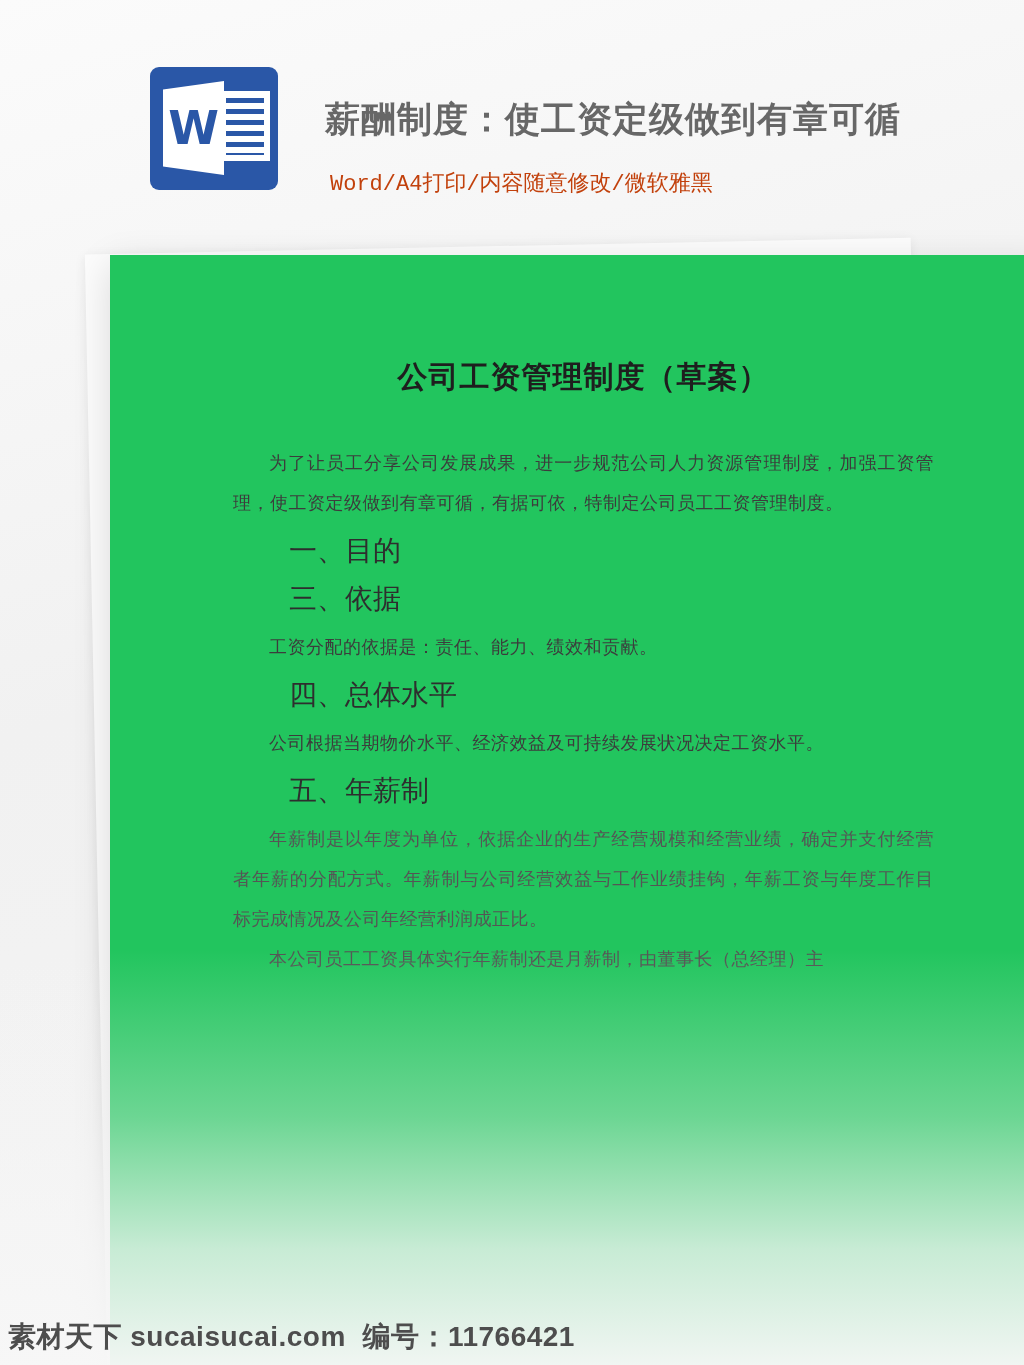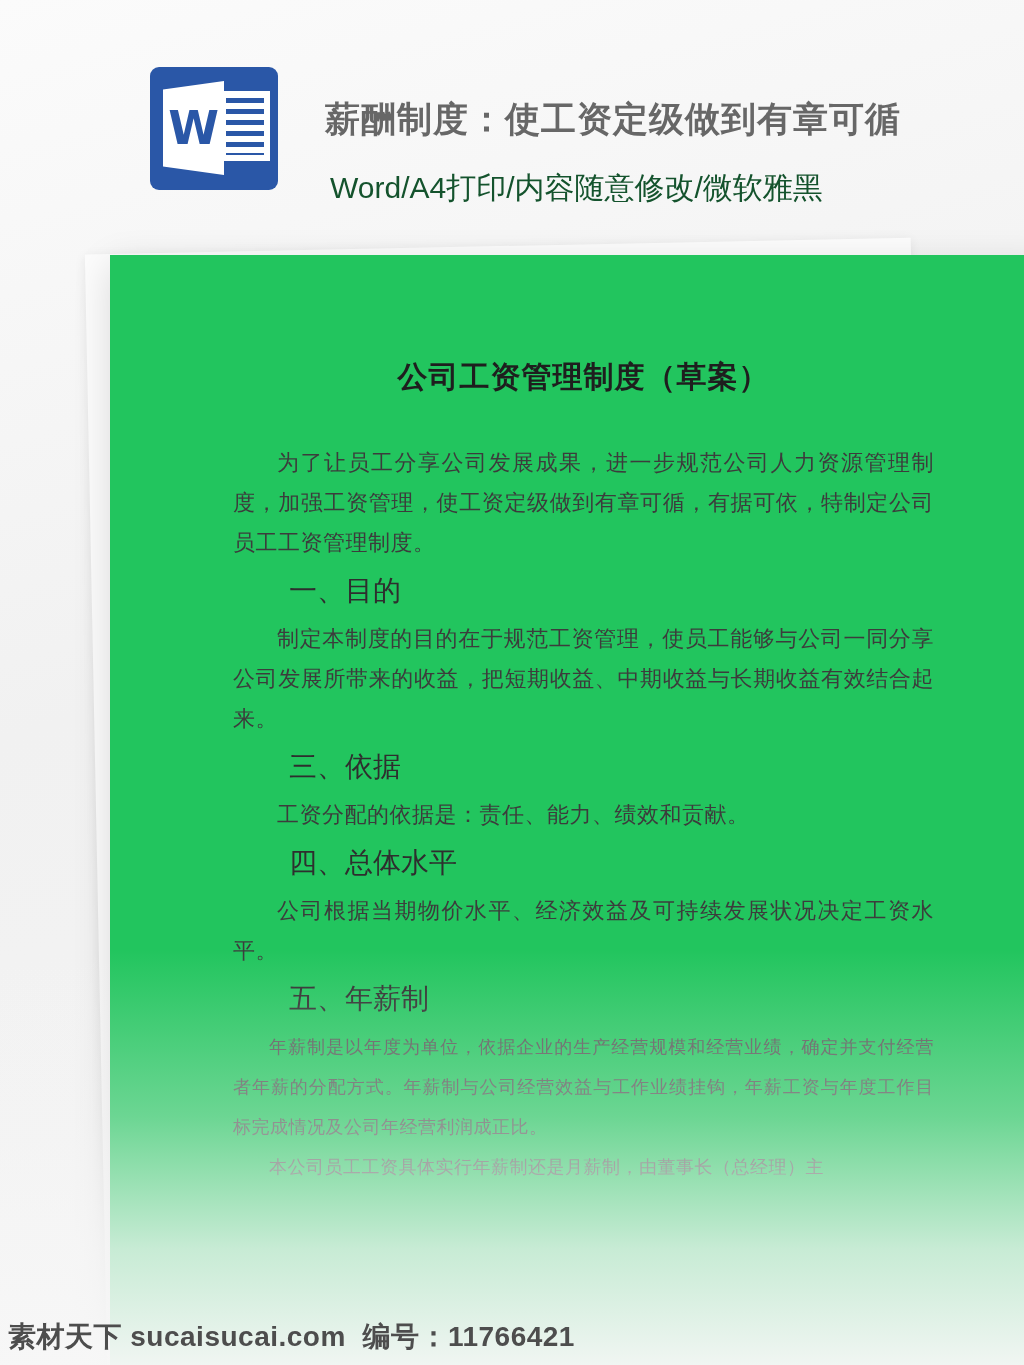--- a/index.html
+++ b/index.html
@@ -33,21 +33,21 @@
     font-size:46px; font-weight:bold; color:#2a57a7;
     font-family:"DejaVu Sans","Liberation Sans",sans-serif;
   }
   .header-title {
     position:absolute; left:325px; top:96px;
     font-size:35px; font-weight:bold; color:#676767; letter-spacing:1px;
     white-space:nowrap;
   }
   .header-subtitle {
     position:absolute; left:330px; top:168px;
-    font-size:30px; color:#14532d; white-space:nowrap;
+    font-size:22px; color:#c2410c; white-space:nowrap;font-family:Liberation Mono, monospace;
   }
 
   
   .sheet-back {
     position:absolute; left:96px; top:246px; width:826px; height:1119px;
     background:#fcfcfc; transform:rotate(-1.15deg); transform-origin:center;
     box-shadow:0 2px 12px rgba(0,0,0,0.07);
     z-index:1;
   }
   .sheet-main {
@@ -59,21 +59,21 @@
   .doc-content { padding:100px 118px 0 123px; }
 
   .doc-title {
     font-family:"Liberation Serif","DejaVu Serif",serif;
     font-size:30px; font-weight:600; color:#1e1e1e;
     text-align:center; line-height:44px; margin:0 0 44px 0;
     letter-spacing:1px;
   }
   .doc-p {
     font-family:"Liberation Serif","DejaVu Serif",serif;
-    font-size:22px; line-height:40px; color:#3c3c3c;
+    font-size:18px; line-height:40px; color:#3c3c3c;
     text-indent:2em; text-align:justify; margin:0; letter-spacing:0.5px;
   }
   .doc-h {
     font-family:"DejaVu Sans","Liberation Sans",sans-serif;
     font-size:28px; font-weight:normal; color:#2e2e2e;
     line-height:40px; text-indent:2em; margin:8px 0;
   }
   .doc-p.small { font-size:18px; color:#555555; }
 
   
@@ -105,21 +105,20 @@
 </div>
 <div class="header-title">薪酬制度：使工资定级做到有章可循</div>
 <div class="header-subtitle">Word/A4打印/内容随意修改/微软雅黑</div>
 
 <div class="sheet-back"></div>
 <div class="sheet-main">
   <div class="doc-content">
     <h1 class="doc-title">公司工资管理制度（草案）</h1>
     <p class="doc-p">为了让员工分享公司发展成果，进一步规范公司人力资源管理制度，加强工资管理，使工资定级做到有章可循，有据可依，特制定公司员工工资管理制度。</p>
     <h3 class="doc-h">一、目的</h3>
-    <p class="doc-p">制定本制度的目的在于规范工资管理，使员工能够与公司一同分享公司发展所带来的收益，把短期收益、中期收益与长期收益有效结合起来。</p>
     <h3 class="doc-h">三、依据</h3>
     <p class="doc-p">工资分配的依据是：责任、能力、绩效和贡献。</p>
     <h3 class="doc-h">四、总体水平</h3>
     <p class="doc-p">公司根据当期物价水平、经济效益及可持续发展状况决定工资水平。</p>
     <h3 class="doc-h">五、年薪制</h3>
     <p class="doc-p small">年薪制是以年度为单位，依据企业的生产经营规模和经营业绩，确定并支付经营者年薪的分配方式。年薪制与公司经营效益与工作业绩挂钩，年薪工资与年度工作目标完成情况及公司年经营利润成正比。</p>
     <p class="doc-p small">本公司员工工资具体实行年薪制还是月薪制，由董事长（总经理）主</p>
   </div>
 </div>
 

